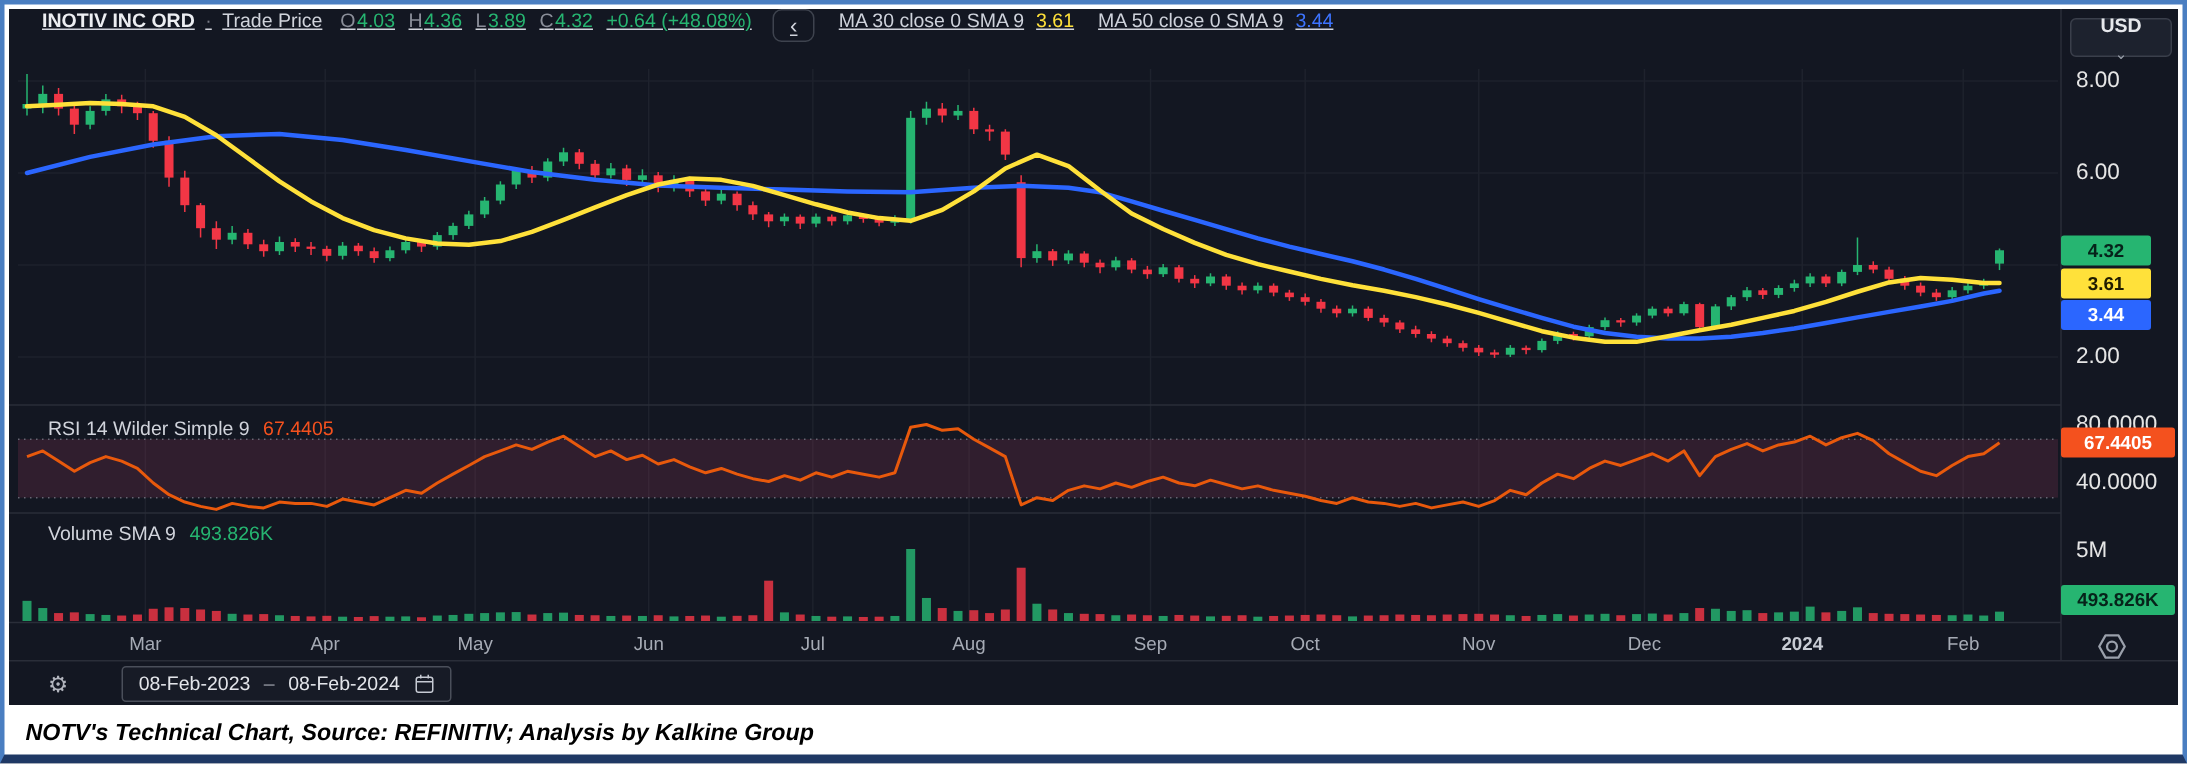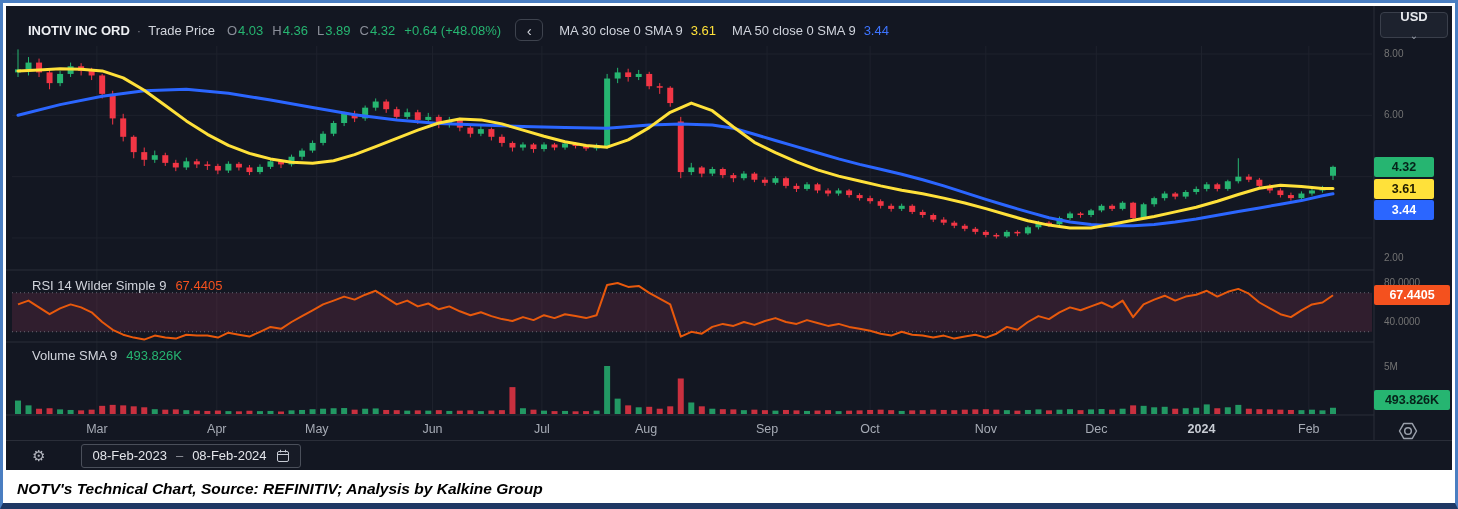--- a/index.html
+++ b/index.html
@@ -2,22 +2,22 @@
 <html><head>
 <meta charset="utf-8">
 <style>
   html,body{margin:0;padding:0;background:#ffffff;}
   body{width:1458px;height:509px;font-family:"Liberation Sans",sans-serif;}
   .doc{position:relative;width:1458px;height:509px;box-sizing:border-box;
        border:3px solid #4a7ec1;border-bottom:6px solid #1f3864;background:#fff;overflow:hidden;}
   .app{position:absolute;left:3px;top:3px;width:1446px;height:464px;background:#131722;overflow:hidden;}
   #cv{position:absolute;left:0;top:0;}
   
-  .hdr{position:absolute;left:22px;top:12px;height:24px;display:flex;align-items:center;
-       font-size:13px;color:#d1d4dc;z-index:6;white-space:nowrap;}
+  .hdr{position:absolute;left:22px;top:0;height:24px;display:flex;align-items:flex-start;
+       font-size:13px;color:#d1d4dc;z-index:6;white-space:nowrap;text-decoration:underline;}
   .hdr .sym{font-weight:700;color:#eceef2;}
   .hdr .dot{color:#787b86;margin:0 7px;}
   .hdr .tp{color:#d1d4dc;margin-right:12px;}
   .ohlc{display:flex;gap:9px;align-items:center;}
   .ohlc .lab{color:#8a8e99;}
   .ohlc .val{color:#26b571;margin-left:1px;}
   .chg{color:#26b571;margin-left:9px;}
   .collapse{display:flex;align-items:center;justify-content:center;width:28px;height:22px;
        border:1px solid #3e434e;border-radius:6px;color:#d1d4dc;background:transparent;
        font-size:15px;margin-left:14px;cursor:pointer;}
@@ -25,21 +25,21 @@
   .ma-val{margin-left:8px;font-weight:400;}
   .usd{position:absolute;top:6px;left:1374px;width:68px;height:26px;box-sizing:border-box;z-index:7;
        display:flex;align-items:center;justify-content:center;gap:6px;border:1px solid #3a3f4b;
        border-radius:4px;background:#1d222e;color:#e6e8ec;font-weight:700;font-size:13px;cursor:pointer;flex-direction:column;}
   .usd .caret{font-size:10px;color:#9aa0ab;font-weight:400;}
   
   .ptitle{position:absolute;left:26px;font-size:13px;color:#d1d4dc;z-index:6;white-space:nowrap;}
   .ptitle .v{margin-left:9px;}
   
   .atick{position:absolute;left:1378px;width:64px;height:16px;line-height:16px;
-       font-size:10px;color:#737373;z-index:4;}
+       font-size:15px;color:#e5e5e5;z-index:4;}
   .ptag{position:absolute;left:1368px;width:60px;height:20px;line-height:20px;text-align:center;
        font-size:12.5px;font-weight:700;border-radius:2px;z-index:5;}
   .ptag.wide{width:76px;}
   
   .hexi{position:absolute;left:1388px;top:412px;width:28px;height:26px;z-index:6;cursor:pointer;}
   
   .toolbar{position:absolute;left:0;top:434px;width:1446px;height:30px;box-sizing:border-box;
        border-top:1px solid #2a2e39;display:flex;align-items:center;padding-left:14px;
        background:#131722;z-index:6;}
   .tfg{display:flex;align-items:center;height:26px;}
@@ -529,21 +529,21 @@
         <svg width="14" height="14" viewBox="0 0 14 14">
           <rect x="1.5" y="2.5" width="11" height="10" rx="1.5" fill="none" stroke="#c6cad3"></rect>
           <line x1="1.5" y1="5.5" x2="12.5" y2="5.5" stroke="#c6cad3"></line>
           <line x1="4.5" y1="0.8" x2="4.5" y2="3.4" stroke="#c6cad3"></line>
           <line x1="9.5" y1="0.8" x2="9.5" y2="3.4" stroke="#c6cad3"></line>
         </svg>
       </div>
     </div>
   <div class="atick" style="top: 40px;">8.00</div>
       <div class="atick" style="top: 101.332px;">6.00</div>
-      <div class="atick" style="top: 223.996px; margin-top: 20px;">2.00</div>
+      <div class="atick" style="top: 223.996px;">2.00</div>
       <div class="ptag" style="top: 150.851px; background: rgb(38, 181, 113); color: rgb(6, 35, 26);">4.32</div>
       <div class="ptag" style="top: 172.624px; background: rgb(255, 225, 58); color: rgb(32, 28, 0);">3.61</div>
       <div class="ptag" style="top: 193.624px; background: rgb(43, 102, 255); color: rgb(255, 255, 255);">3.44</div>
       <div class="atick" style="top: 269px;">80.0000</div>
       <div class="atick" style="top: 308px;">40.0000</div>
       <div class="ptag wide" style="top: 279.246px; background: rgb(244, 81, 30); color: rgb(255, 255, 255);">67.4405</div>
       <div class="atick" style="top: 353px;">5M</div>
       <div class="ptag wide" style="top: 384px; background: rgb(38, 181, 113); color: rgb(6, 35, 26);">493.826K</div>
     </div>
 

